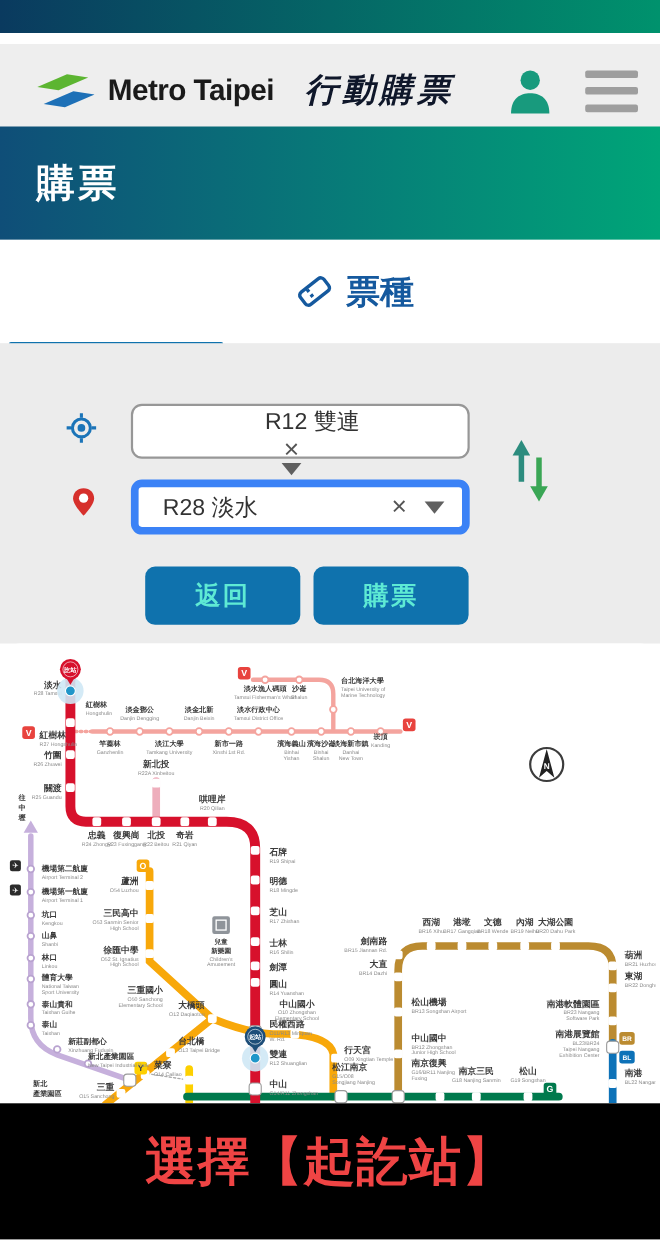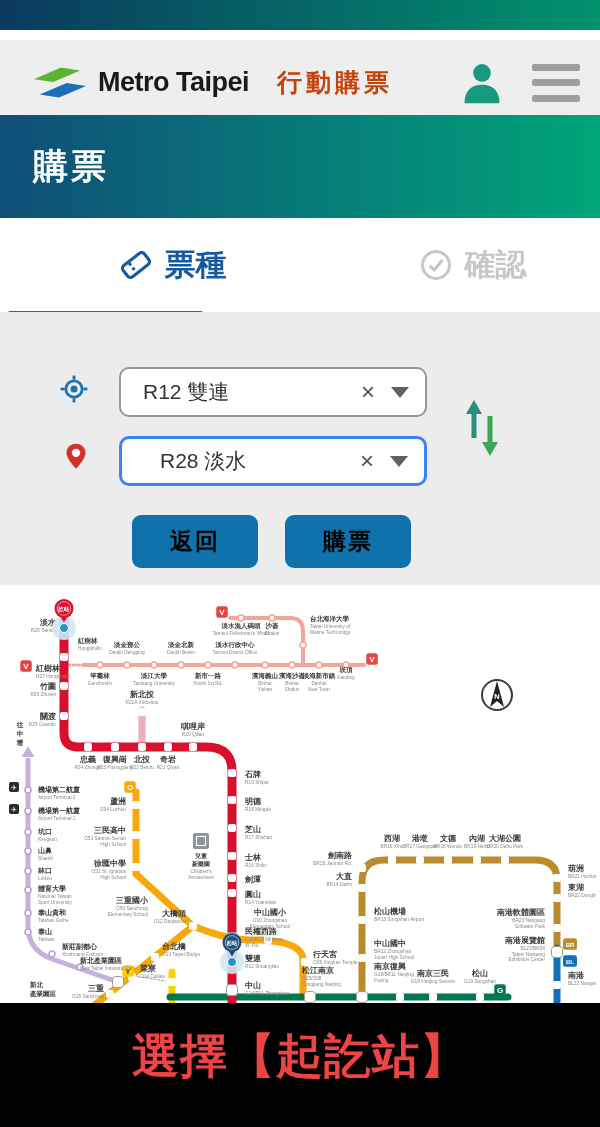--- a/index.html
+++ b/index.html
@@ -5,48 +5,48 @@
   html,body{margin:0;padding:0;}
   #page{position:relative;width:600px;height:1127px;overflow:hidden;background:#fff;
         font-family:"Liberation Sans","DejaVu Sans",sans-serif;}
   .abs{position:absolute;}
   
   #topbar{left:0;top:0;width:600px;height:30px;background:linear-gradient(90deg,#0a3a5f,#00926d);}
   
   #header{left:0;top:40px;width:600px;height:85px;background:#eeeeee;display:flex;align-items:center;}
   #logo{margin-left:32px;width:54px;height:40px;}
   #brand{margin-left:12px;font-size:27px;font-weight:800;color:#1a1a1a;letter-spacing:-.5px;}
-  #apptitle{margin-left:28px;font-size:25px;font-weight:700;color:#c2410c;letter-spacing:4px;}
+  #apptitle{margin-left:28px;font-size:30px;font-weight:700;color:#0f172a;letter-spacing:4px;font-style:italic;}
   #profile{margin-left:auto;width:44px;height:44px;cursor:pointer;}
   #menu{margin-left:28px;margin-right:20px;width:48px;height:38px;display:flex;flex-direction:column;justify-content:space-between;cursor:pointer;}
   #menu i{display:block;height:7px;border-radius:2px;background:#9e9e9e;}
   
   #banner{left:0;top:115px;width:600px;height:103px;background:linear-gradient(90deg,#0f4e78,#00a578);
           display:flex;align-items:center;}
   #banner .t{margin-left:33px;font-size:35px;font-weight:700;color:#fff;letter-spacing:3px;}
   
   #tabs{left:0;top:218px;width:600px;height:94px;background:#fff;display:flex;}
   .tab{flex:1;display:flex;align-items:center;justify-content:center;gap:12px;font-size:31px;font-weight:700;cursor:pointer;padding-left:45px;}
   .tab.active{color:#15599e;}
   .tab.inactive{color:#c7c7c7;}
   .tab svg{width:34px;height:34px;}
   #underline{left:8px;top:311px;width:195px;height:10px;background:#0f72ad;border-radius:2px;}
   
   #panel{left:0;top:312px;width:600px;height:273px;background:#ececec;}
   .field{position:absolute;left:119px;width:308px;height:50px;background:#fff;border-radius:10px;
          display:flex;align-items:center;box-sizing:border-box;}
-  #field-origin{top:55px;border:2px solid #979797;}
-  #field-dest{top:124px;border:3px solid #3b82f6;padding-left:16px;}
+  #field-origin{top:55px;border:2px solid #979797;flex-direction:column;}
+  #field-dest{top:124px;border:7px solid #3b82f6;}
   .field .val{margin-left:22px;font-size:21px;color:#333;flex:1;}
   .clear{font-size:24px;color:#555;margin-right:16px;cursor:pointer;line-height:1;}
   .caret{width:0;height:0;border-left:9px solid transparent;border-right:9px solid transparent;border-top:11px solid #606060;margin-right:16px;cursor:pointer;}
   .ficon{position:absolute;left:60px;width:28px;height:28px;}
   #swap{left:463px;top:86px;width:38px;height:60px;cursor:pointer;}
-  .btn{position:absolute;top:203px;width:126px;height:53px;background:#0f72ad;border:none;border-radius:9px;
-       color:#000000;font-size:23px;font-weight:700;letter-spacing:2px;cursor:pointer;font-family:Liberation Sans, sans-serif;}
+  .btn{position:absolute;top:203px;width:141px;height:53px;background:#0f72ad;border:none;border-radius:9px;
+       color:#5eead4;font-size:23px;font-weight:700;letter-spacing:2px;cursor:pointer;font-family:Liberation Sans, sans-serif;}
   #btn-back{left:132px;}
   #btn-buy{left:285px;}
   
   #mapsheet{left:4px;top:585px;width:592px;height:418px;background:#fff;border-radius:14px 14px 0 0;overflow:hidden;}
   #mapsvg{position:absolute;left:-4px;top:0;width:600px;height:418px;}
   
   #footer{left:0;top:1003px;width:600px;height:124px;background:#000;display:flex;justify-content:center;}
   #footer .cap{margin-top:22px;font-size:47px;font-weight:800;color:#ef4444;letter-spacing:1px;}
   svg text{font-family:"Liberation Sans","DejaVu Sans",sans-serif;}
 </style>
@@ -81,27 +81,20 @@
 
   <div id="tabs" class="abs">
     <div class="tab active">
       <svg viewBox="0 0 24 24">
         <g transform="rotate(-38 12 12)" fill="none" stroke="currentColor" stroke-width="2.2">
           <rect x="2.5" y="7" width="19" height="10" rx="2.5"></rect>
           <line x1="9" y1="8" x2="9" y2="16" stroke-dasharray="2,2"></line>
         </g>
       </svg>
       <span>票種</span>
-    </div>
-    <div class="tab inactive">
-      <svg viewBox="0 0 24 24" fill="none" stroke="currentColor" stroke-width="2.2">
-        <circle cx="12" cy="12" r="9.5"></circle>
-        <path d="M7.5,12.5 L10.8,15.5 L16.5,8.5"></path>
-      </svg>
-      <span>確認</span>
     </div>
   </div>
   <div id="underline" class="abs"></div>
 
   <div id="panel" class="abs">
     <svg class="ficon" style="top:63px" viewBox="0 0 24 24">
       <circle cx="12" cy="12" r="7" fill="none" stroke="#1b74b8" stroke-width="2.4"></circle>
       <circle cx="12" cy="12" r="3" fill="#1b74b8"></circle>
       <g stroke="#1b74b8" stroke-width="2.4">
         <line x1="12" y1="0.5" x2="12" y2="4"></line>

